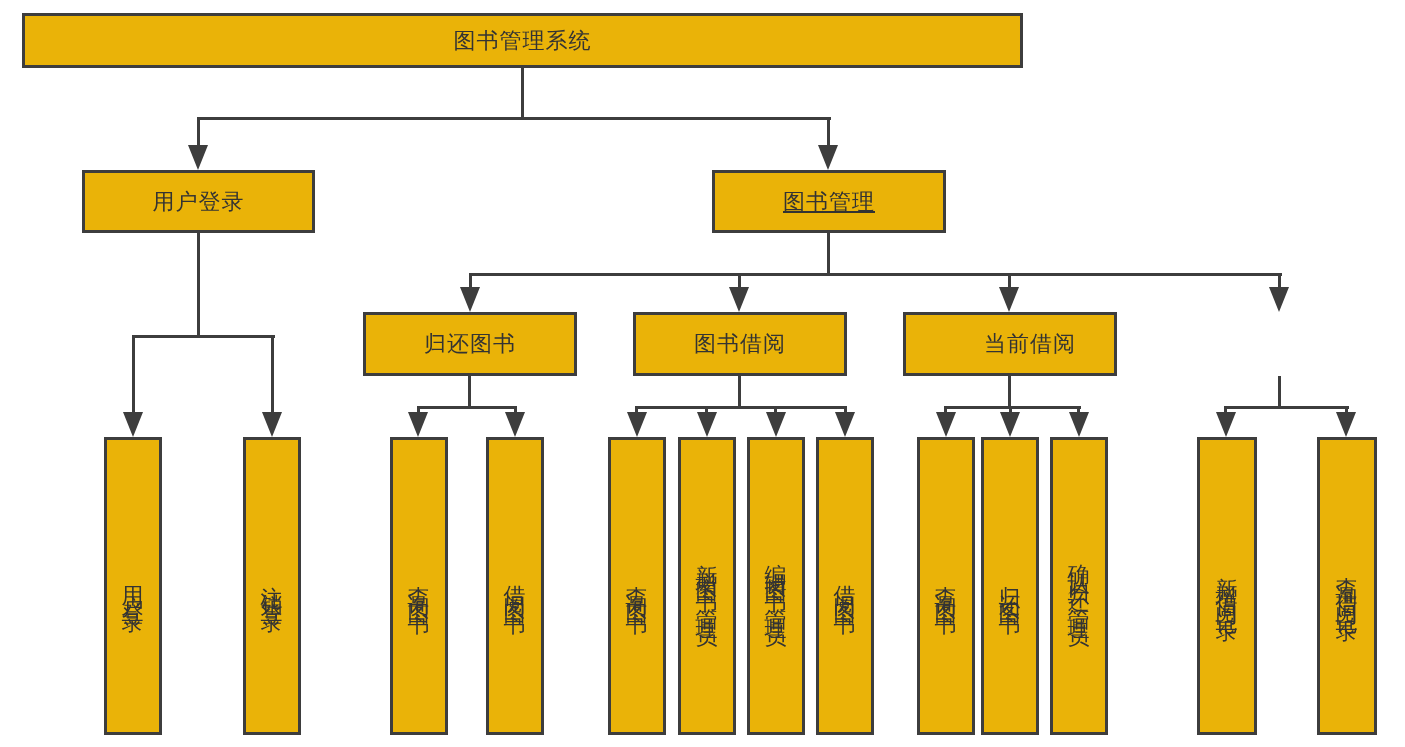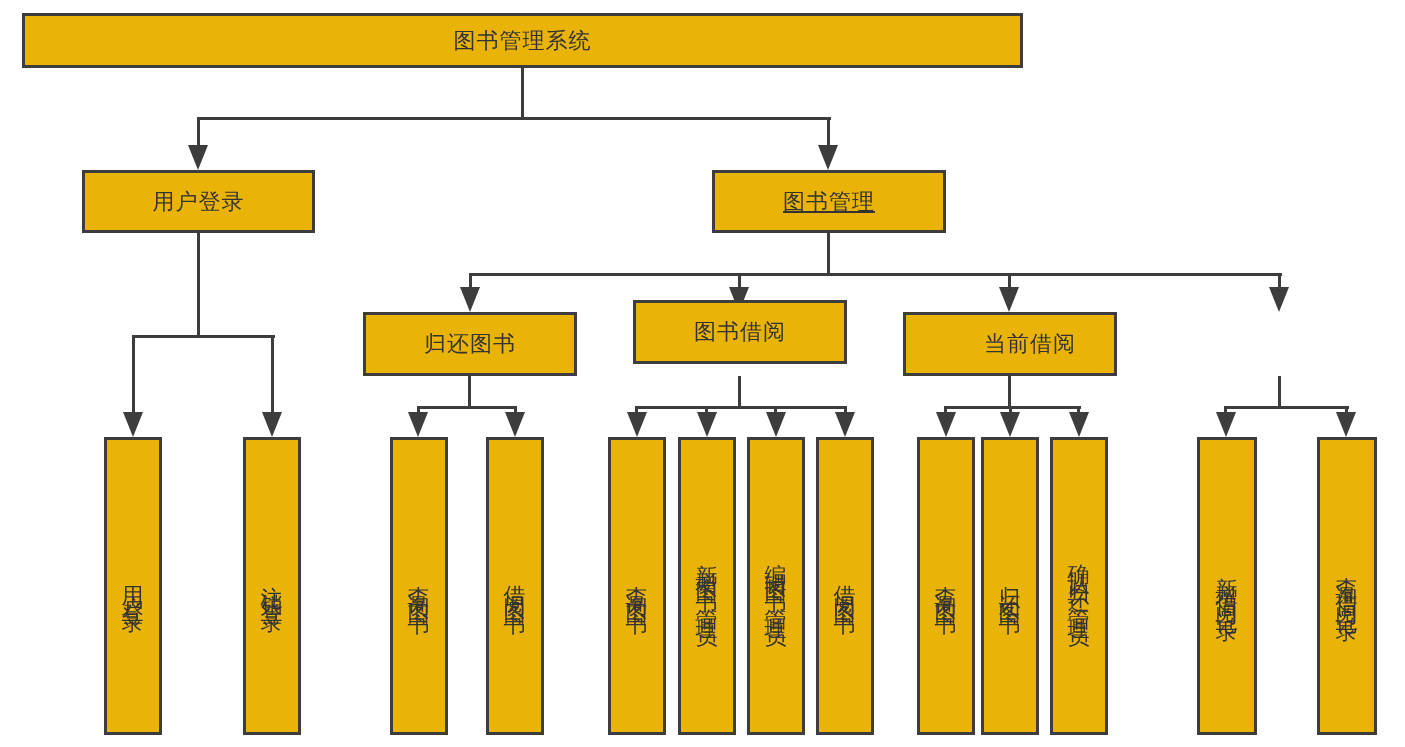--- a/index.html
+++ b/index.html
@@ -88,21 +88,21 @@
   <div class="line vl" style="left:738px;top:273px;height:16px;"></div>
   <div class="arr" style="left:729px;top:287px;"></div>
   <div class="line vl" style="left:1008px;top:273px;height:16px;"></div>
   <div class="arr" style="left:999px;top:287px;"></div>
   <div class="line vl" style="left:1278px;top:273px;height:16px;"></div>
   <div class="arr" style="left:1269px;top:287px;"></div>
 
   <div class="box" style="left:363px;top:312px;width:214px;height:64px;">
     <span>归还图书</span>
   </div>
-  <div class="box" style="left:633px;top:300px;width:214px;height:64px;">
+  <div class="box" style="left:633px;top:312px;width:214px;height:64px;">
     <span>图书借阅</span>
   </div>
   <div class="box" style="left:903px;top:312px;width:214px;height:64px;padding-left:40px;">
     <span>当前借阅</span>
   </div>
 
   <div class="line vl" style="left:468px;top:376px;height:31px;"></div>
   <div class="line hl" style="left:417px;top:406px;width:100px;"></div>
   <div class="line vl" style="left:417px;top:406px;height:9px;"></div>
   <div class="arr" style="left:408px;top:412px;"></div>

